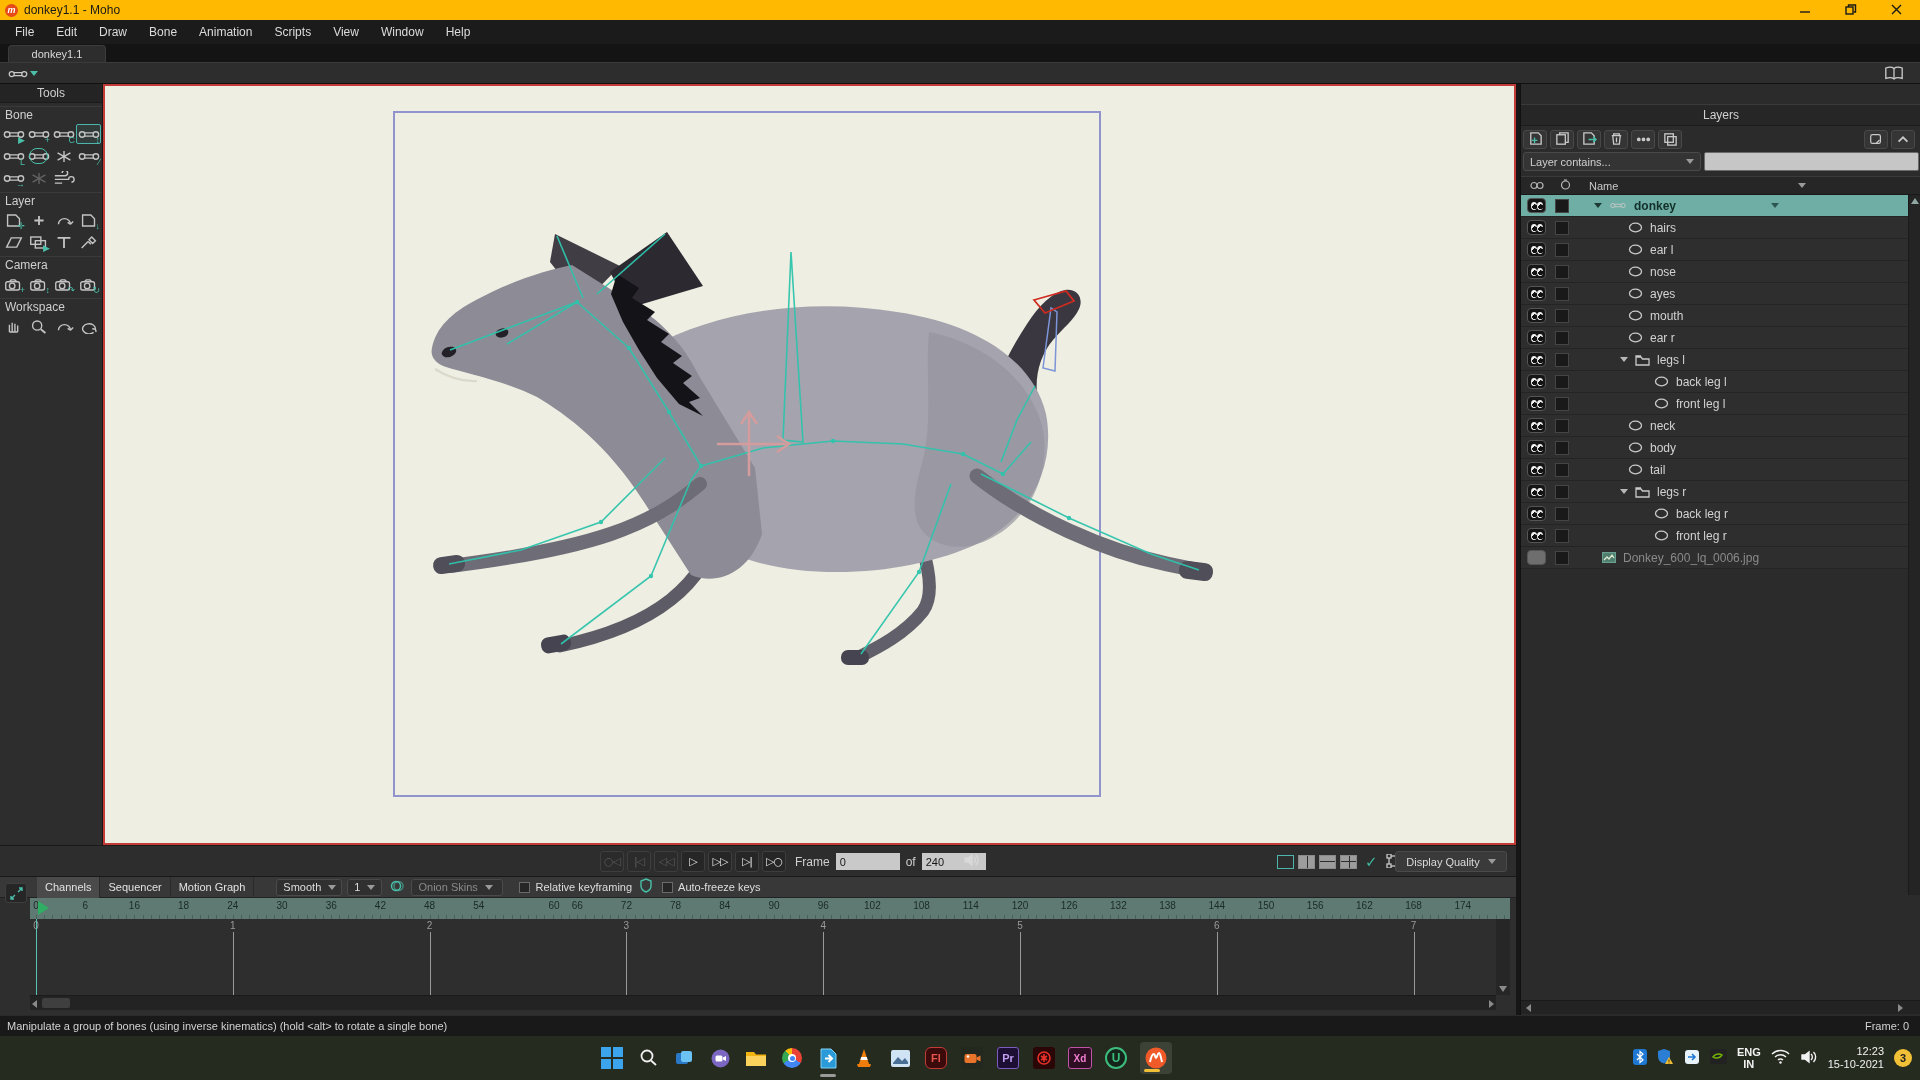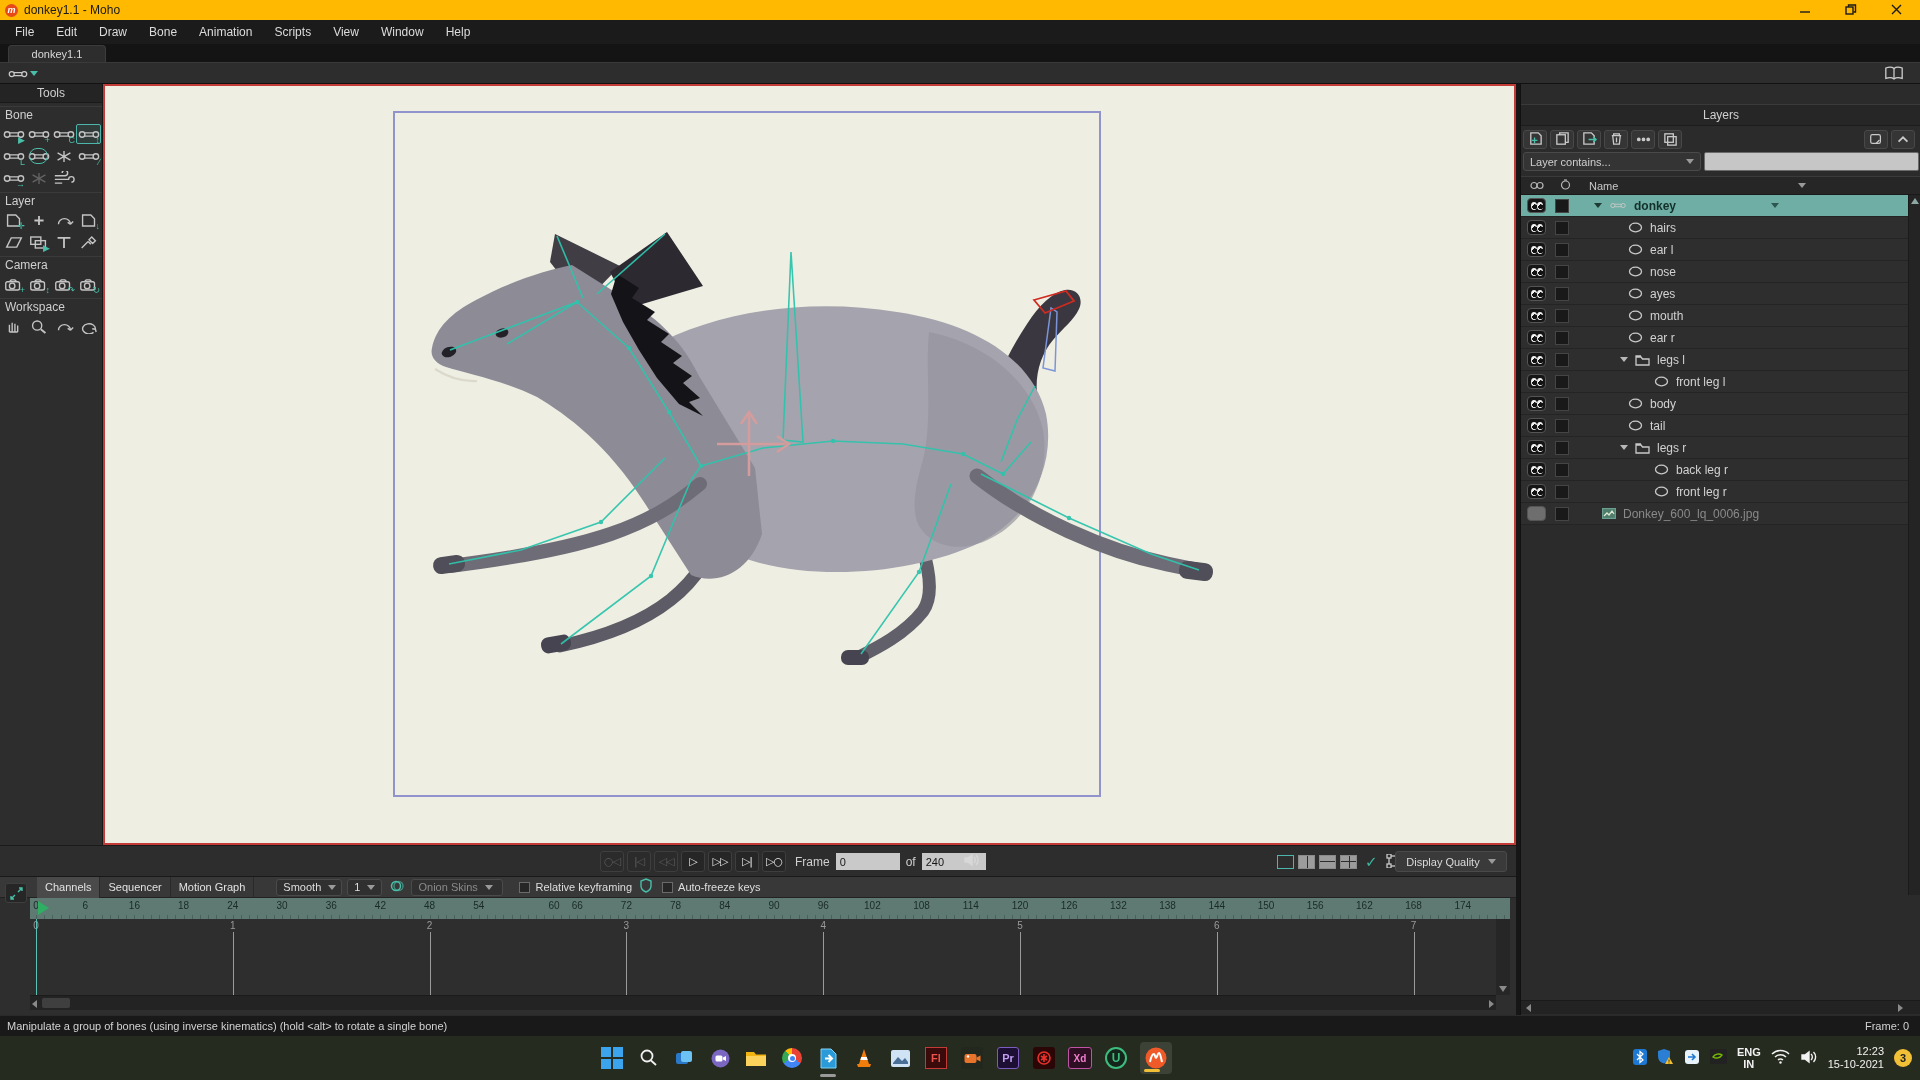--- a/index.html
+++ b/index.html
@@ -688,21 +688,53 @@
           </div>
           <div class="swatch"></div>
           <div style="width: 70px;"></div>
           <div style="width: 8px;"></div>
           <div class="ltype">
             <svg width="15" height="11" viewBox="0 0 15 11" stroke="currentColor" fill="none">
               <ellipse cx="7.5" cy="5.5" rx="6" ry="4.3"></ellipse>
               <path d="M4,3.2a3,3 0 0,1 3,2" stroke-width="2" stroke="#2e2e2e"></path>
             </svg>
           </div>
+          <span class="lname">back leg l</span>
+        </div>
+        <div class="lrow">
+          <div class="eyebtn">
+            <i></i>
+            <b></b>
+          </div>
+          <div class="swatch"></div>
+          <div style="width: 70px;"></div>
+          <div style="width: 8px;"></div>
+          <div class="ltype">
+            <svg width="15" height="11" viewBox="0 0 15 11" stroke="currentColor" fill="none">
+              <ellipse cx="7.5" cy="5.5" rx="6" ry="4.3"></ellipse>
+              <path d="M4,3.2a3,3 0 0,1 3,2" stroke-width="2" stroke="#2e2e2e"></path>
+            </svg>
+          </div>
           <span class="lname">front leg l</span>
+        </div>
+        <div class="lrow">
+          <div class="eyebtn">
+            <i></i>
+            <b></b>
+          </div>
+          <div class="swatch"></div>
+          <div style="width: 44px;"></div>
+          <div style="width: 8px;"></div>
+          <div class="ltype">
+            <svg width="15" height="11" viewBox="0 0 15 11" stroke="currentColor" fill="none">
+              <ellipse cx="7.5" cy="5.5" rx="6" ry="4.3"></ellipse>
+              <path d="M4,3.2a3,3 0 0,1 3,2" stroke-width="2" stroke="#2e2e2e"></path>
+            </svg>
+          </div>
+          <span class="lname">neck</span>
         </div>
         <div class="lrow">
           <div class="eyebtn">
             <i></i>
             <b></b>
           </div>
           <div class="swatch"></div>
           <div style="width: 44px;"></div>
           <div style="width: 8px;"></div>
           <div class="ltype">
@@ -1181,21 +1213,21 @@
             <path d="M3,16h14l-1,3H4z" fill="#f07d0c"></path>
           </svg>
         </div>
         <div class="tb-app">
           <svg width="21" height="19" viewBox="0 0 21 19">
             <rect x="1" y="1" width="19" height="17" rx="2" fill="#cfe3f5"></rect>
             <path d="M3,14l5,-6l4,4l3,-3l3,4v2H3z" fill="#4a6f96"></path>
           </svg>
         </div>
         <div class="tb-app">
-          <div style="width:22px;height:22px;background:#3b0a0a;border:1px solid #c23b36;border-radius:0;color:#e8554d;font-size:11px;font-weight:bold;display:flex;align-items:center;justify-content:center">Fl</div>
+          <div style="width:22px;height:22px;background:#3b0a0a;border:1px solid #c23b36;border-radius:6px;color:#e8554d;font-size:11px;font-weight:bold;display:flex;align-items:center;justify-content:center">Fl</div>
         </div>
         <div class="tb-app">
           <div style="width:22px;height:22px;background:#23281e;border-radius:3px;display:flex;align-items:center;justify-content:center">
             <svg width="17" height="13" viewBox="0 0 17 13">
               <rect x="0.5" y="2" width="12" height="9" rx="2" fill="#e8742c"></rect>
               <path d="M12.5,5.5l4,-2v6l-4,-2z" fill="#e8742c"></path>
               <circle cx="4" cy="4.5" r="1.2" fill="#fff"></circle>
             </svg>
           </div>
         </div>

